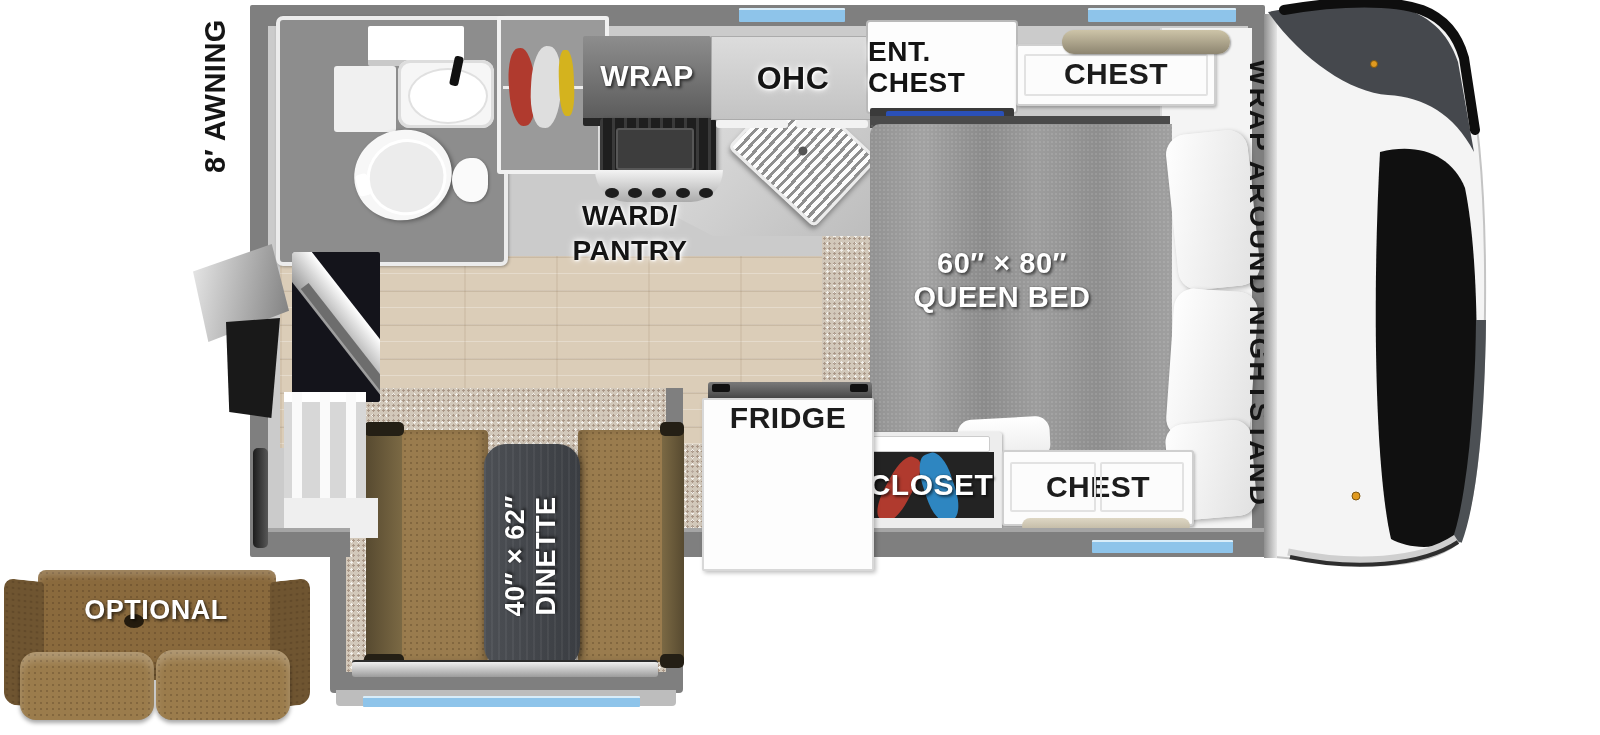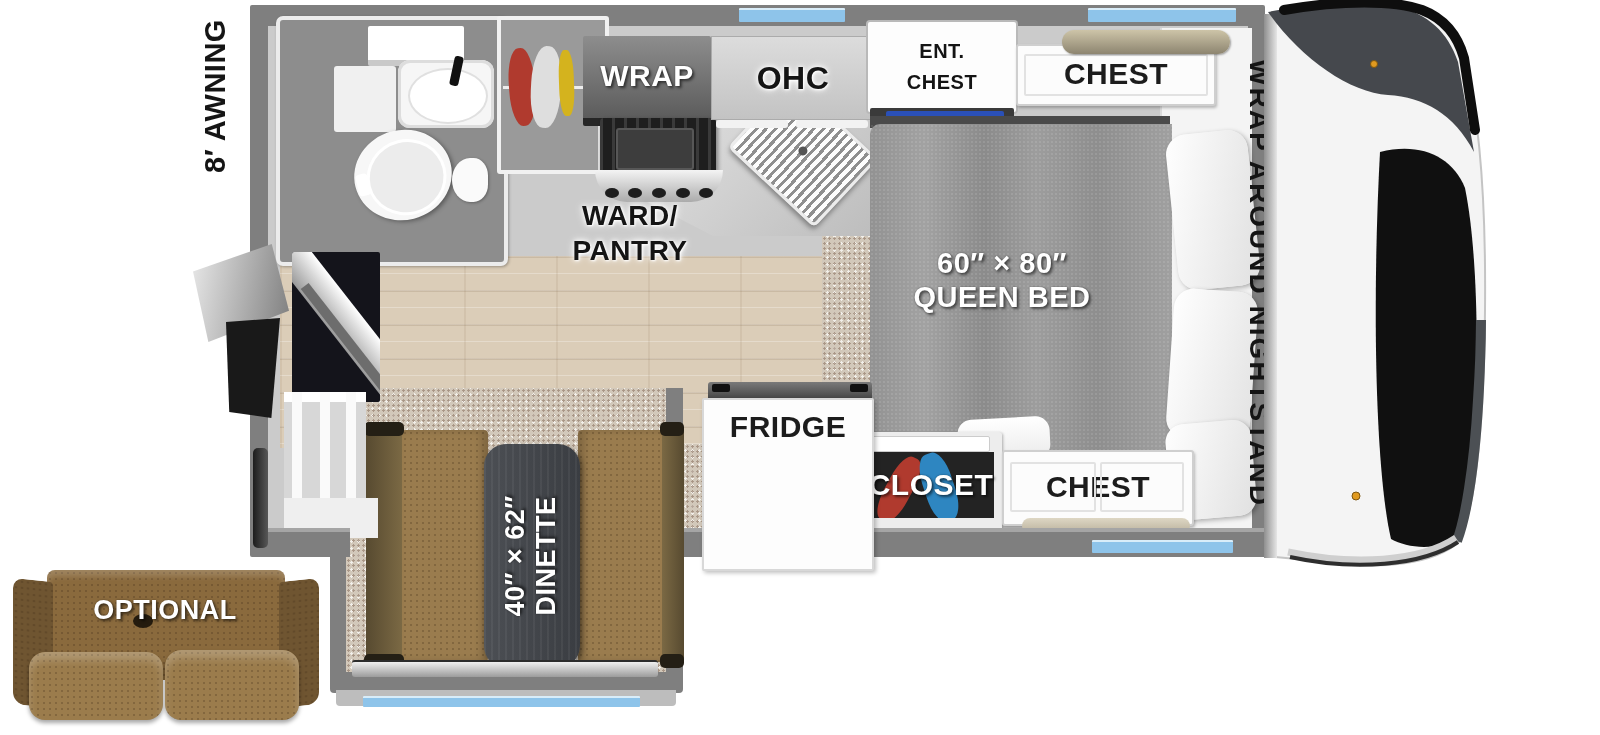--- a/index.html
+++ b/index.html
@@ -98,21 +98,21 @@
   <div class="abs" style="left:796px;top:120px;width:72px;height:8px;background:#f2f2f2;border-radius:3px;"></div>
 
   <div class="abs lbl glowL" style="left:544px;top:198px;width:172px;text-align:center;font-size:28px;line-height:35px;">
     <div>WARD/</div>
     <div>PANTRY</div>
   </div>
 
   <div class="abs" style="left:1160px;top:28px;width:90px;height:510px;background:#f4f4f4;border-left:2px solid #dcdcdc;"></div>
 
   <div class="abs" style="left:866px;top:20px;width:148px;height:90px;background:#fdfdfd;border:2px solid #b9b9b9;border-radius:4px;">
-    <div class="lbl glowL" style="text-align:center;font-size:20px;line-height:31px;padding-top:14px;">
+    <div class="lbl glowL" style="text-align:left;font-size:28px;line-height:31px;padding-top:14px;">
       <div>ENT.</div>
       <div>CHEST</div>
     </div>
   </div>
   <div class="abs" style="left:870px;top:108px;width:144px;height:18px;background:#3a3a3a;border-radius:2px;"></div>
   <div class="abs" style="left:886px;top:111px;width:118px;height:11px;background:var(--tv,#2a50b8);border-radius:2px;"></div>
 
   <div class="abs whitebox lbl" style="left:1016px;top:44px;width:196px;height:58px;text-align:center;line-height:56px;font-size:30px;">
     <span>CHEST</span>
     <div class="innerline" style="left:6px;top:8px;width:180px;height:38px;"></div>
@@ -152,21 +152,21 @@
   <div class="abs" style="left:1022px;top:518px;width:168px;height:16px;background:linear-gradient(#ded7c4,#b7af9a);border-radius:8px;"></div>
 
   <div class="abs wall" style="left:683px;top:528px;width:582px;height:29px;border-top:4px solid #a5a5a5;box-sizing:border-box;"></div>
   <div class="abs win" style="left:1092px;top:540px;width:141px;height:11px;"></div>
 
   <div class="abs" style="left:708px;top:382px;width:164px;height:20px;background:linear-gradient(#7a7a7a,#3c3c3c);border-radius:3px;">
     <div class="abs" style="left:4px;top:2px;width:18px;height:8px;background:#111;border-radius:2px;"></div>
     <div class="abs" style="right:4px;top:2px;width:18px;height:8px;background:#111;border-radius:2px;"></div>
   </div>
   <div class="abs lbl" style="left:702px;top:398px;width:172px;height:173px;background:#fdfdfd;border:2px solid #d8d8d8;border-radius:2px;
-              text-align:center;font-size:30px;padding-top:10px;box-sizing:border-box;box-shadow:2px 2px 4px rgba(0,0,0,.25);">
+              text-align:center;font-size:30px;padding-top:1px;box-sizing:border-box;box-shadow:2px 2px 4px rgba(0,0,0,.25);">
     <span>FRIDGE</span>
   </div>
 
   <div class="abs" style="left:330px;top:388px;width:353px;height:305px;background:var(--wall,#8f8f8f);border-radius:0 0 4px 4px;">
     <div class="abs carpet" style="left:16px;top:0;width:320px;height:284px;"></div>
 
     <div class="abs" style="left:36px;top:38px;width:36px;height:240px;background:linear-gradient(90deg,#574a30,#7b6944);border-radius:6px;"></div>
     <div class="abs benchtex" style="left:72px;top:42px;width:86px;height:232px;background-color:var(--bench,#9a7c4e);border-radius:4px;box-shadow:inset -6px 0 8px rgba(0,0,0,.18);"></div>
 
     <div class="abs benchtex" style="left:248px;top:42px;width:86px;height:232px;background-color:var(--bench,#9a7c4e);border-radius:4px;box-shadow:inset 6px 0 8px rgba(0,0,0,.18);"></div>
@@ -227,21 +227,21 @@
     <path d="M 6 12 C 55 2 110 0 134 6 C 166 14 186 32 196 62 L 212 152 C 192 114 162 97 126 95 C 88 93 38 58 6 12 Z" fill="#45484d"></path>
     <path d="M 22 10 C 80 0 132 0 160 10 C 186 20 197 40 202 58 L 213 130" fill="none" stroke="#0e0e0e" stroke-width="10" stroke-linecap="round"></path>
     <path d="M 118 152 C 158 142 190 156 203 188 C 214 242 217 332 213 416 C 210 476 204 519 196 539 C 172 551 145 548 129 539 C 113 470 110 300 118 152 Z" fill="#101010"></path>
     <path d="M 219 320 C 218 410 211 498 195 541 C 203 520 212 470 216 400 C 218 370 219 345 219 320 Z" fill="#4c5054" stroke="#4c5054" stroke-width="10"></path>
     <path d="M 26 552 C 92 566 158 562 194 538" fill="none" stroke="#cfcfcf" stroke-width="7"></path>
     <path d="M 28 557 C 92 571 160 566 196 542" fill="none" stroke="#2e2e2e" stroke-width="4"></path>
     <circle cx="112" cy="64" r="3.5" fill="#e09a20" stroke="#7c5510"></circle>
     <circle cx="94" cy="496" r="4" fill="#e09a20" stroke="#7c5510"></circle>
   </svg>
 
-  <div class="abs" style="left:13px;top:566px;width:312px;height:166px;">
+  <div class="abs" style="left:4px;top:566px;width:312px;height:166px;">
     <div class="abs benchtex" style="left:34px;top:4px;width:238px;height:110px;background-color:var(--couch,#8a6a3d);border-radius:8px 8px 0 0;box-shadow:inset 0 6px 6px rgba(255,255,255,.18);"></div>
     <div class="abs benchtex" style="left:0px;top:14px;width:40px;height:126px;background-color:#6f5531;border-radius:10px 4px 4px 12px;transform:skewY(6deg);"></div>
     <div class="abs benchtex" style="left:266px;top:14px;width:40px;height:126px;background-color:#6f5531;border-radius:4px 10px 12px 4px;transform:skewY(-6deg);"></div>
     <div class="abs" style="left:120px;top:48px;width:20px;height:14px;background:#241b0e;border-radius:50%;"></div>
     <div class="abs benchtex" style="left:16px;top:86px;width:134px;height:68px;background-color:#9b7c4c;border-radius:16px;box-shadow:inset 0 8px 8px rgba(255,255,255,.22),0 3px 4px rgba(0,0,0,.35);"></div>
     <div class="abs benchtex" style="left:152px;top:84px;width:134px;height:70px;background-color:#9b7c4c;border-radius:16px;box-shadow:inset 0 8px 8px rgba(255,255,255,.22),0 3px 4px rgba(0,0,0,.35);"></div>
     <div class="abs lbl glowD" style="left:8px;top:28px;width:288px;text-align:center;font-size:27px;line-height:33px;">
       <div>OPTIONAL</div>
     </div>
   </div>

